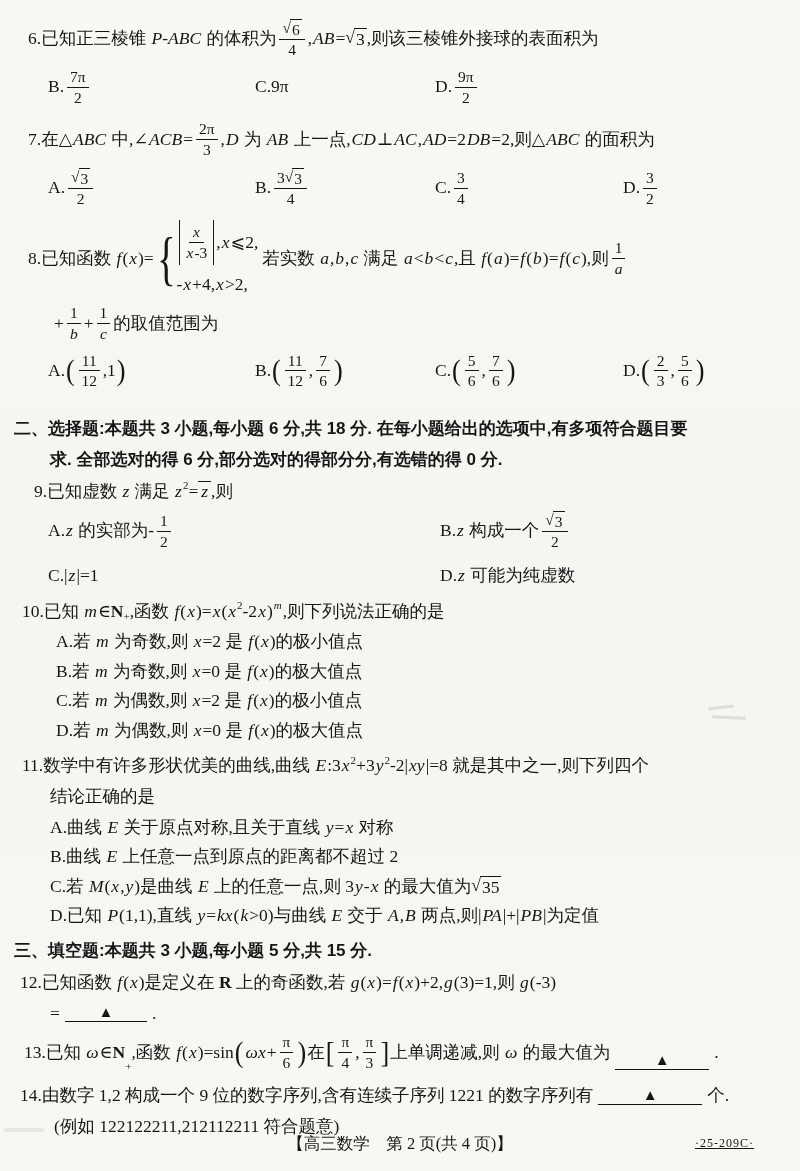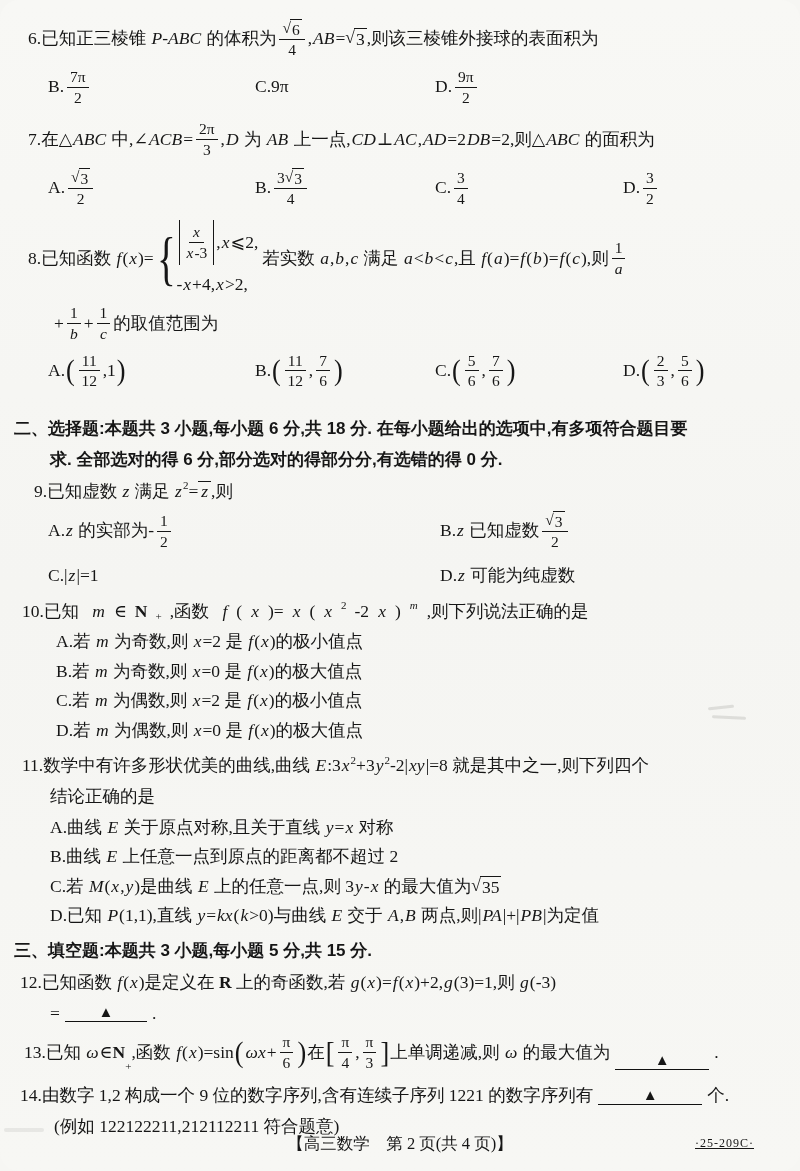--- a/index.html
+++ b/index.html
@@ -417,21 +417,21 @@
               <span class="tx">1</span>
             </span>
             <span class="den">
               <span class="tx">2</span>
             </span>
           </span>
         </div>
         <div class="opt">
           <span class="tx">B.</span>
           <span class="v">z</span>
-          <span class="tx"> 已知虚数</span>
+          <span class="tx"> 构成一个</span>
           <span class="frac">
             <span class="num">
               <span class="sqrt">
                 <span class="rdx">√</span>
                 <span class="rad"><span class="tx">3</span></span>
               </span>
             </span>
             <span class="den">
               <span class="tx">2</span>
             </span>
@@ -443,21 +443,21 @@
           <span class="tx">C.|</span>
           <span class="v">z</span>
           <span class="tx">|=1</span>
         </div>
         <div class="opt">
           <span class="tx">D.</span>
           <span class="v">z</span>
           <span class="tx"> 可能为纯虚数</span>
         </div>
       </div>
-      <div class="line" style="padding-left: 8px; gap: 8px;">
+      <div class="line" style="padding-left: 8px;">
         <span class="tx">10.已知 </span>
         <span class="v">m</span>
         <span class="tx">∈</span>
         <span class="bf">N</span>
         <span class="sub"><span class="tx">+</span></span>
         <span class="tx">,函数 </span>
         <span class="v">f</span>
         <span class="tx">(</span>
         <span class="v">x</span>
         <span class="tx">)=</span>

